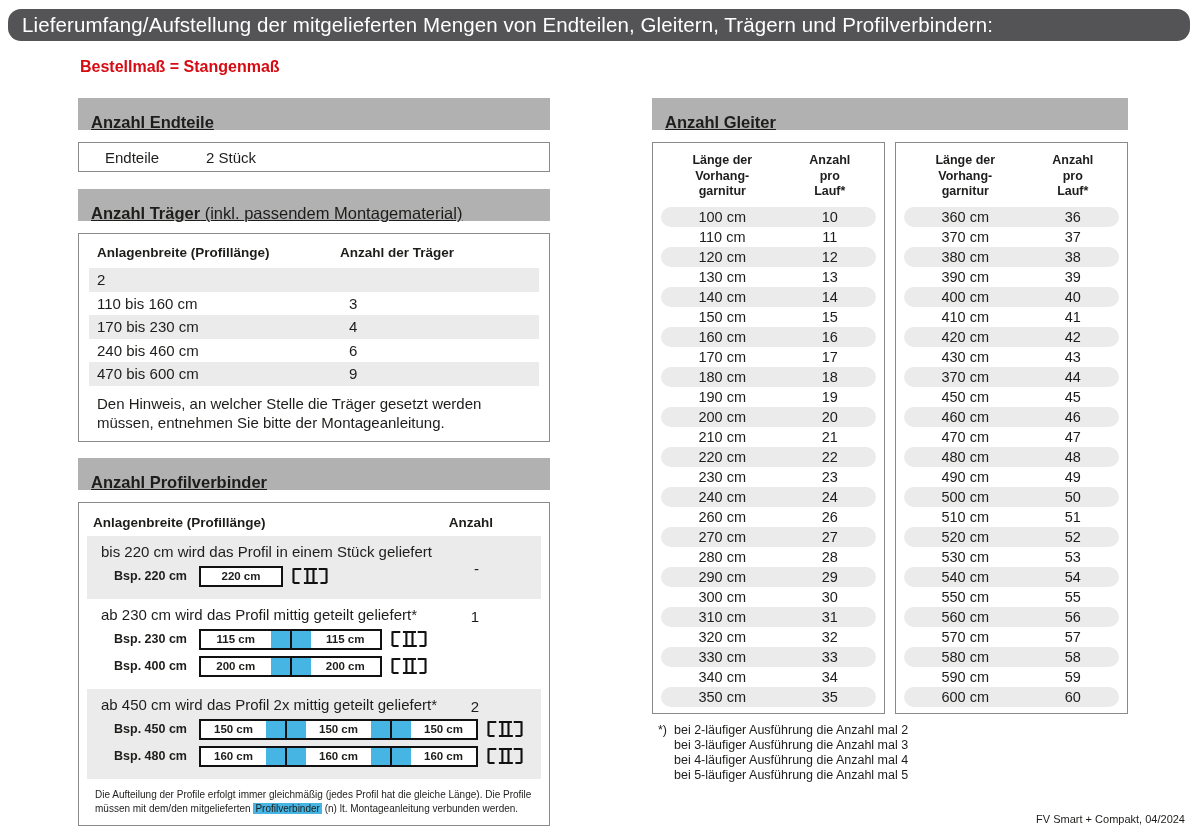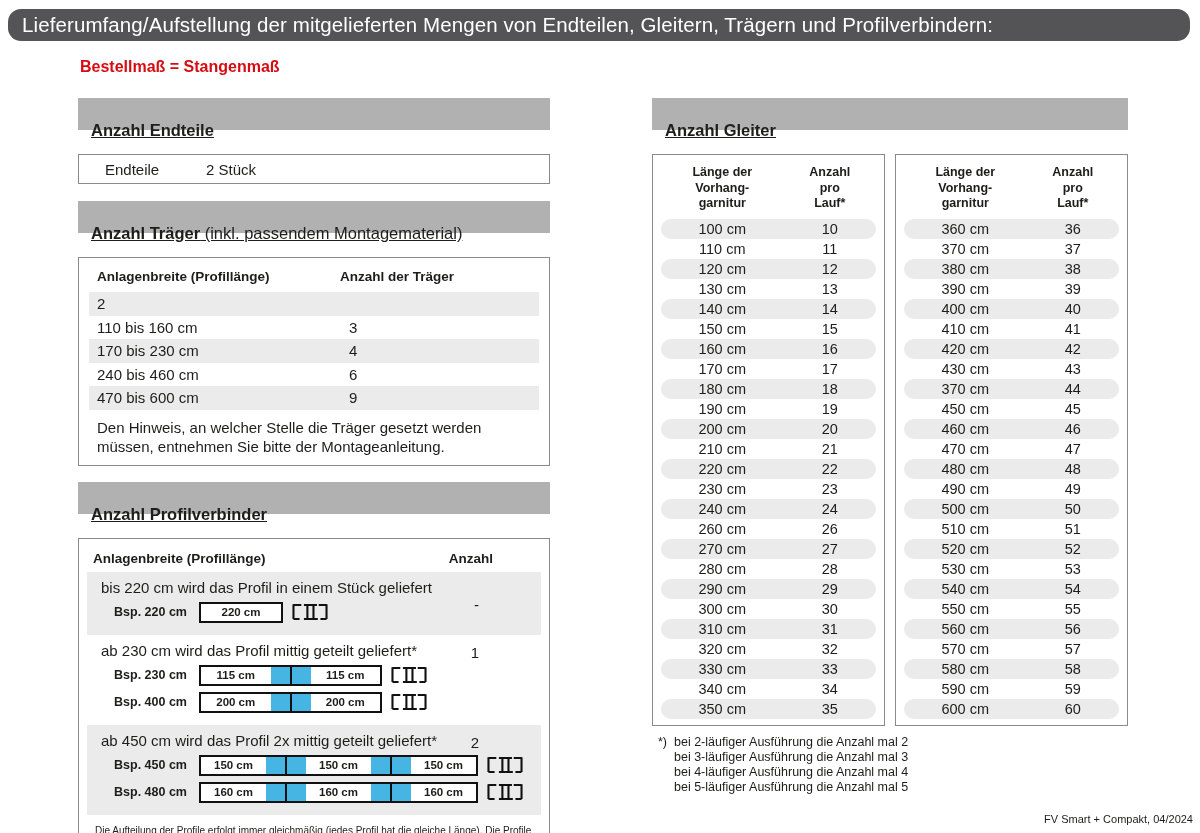--- a/index.html
+++ b/index.html
@@ -16,21 +16,21 @@
     margin:9px 10px 0 8px; height:32px; background:var(--header-gray);
     color:#fff; font-weight:normal; font-size:20.5px; display:flex; align-items:center;
     padding:0 14px; letter-spacing:.1px;border-radius:13px;
   }
   .subtitle{ margin:17px 0 0 80px; color:var(--accent-red); font-weight:bold; font-size:16px;}
   .cols{ display:flex; margin:22px 72px 0 78px; gap:102px;}
   .col-left{ width:472px; flex:0 0 472px;}
   .col-right{ width:476px; flex:0 0 476px;}
   .bar{
     height:32px; line-height:32px; background:var(--bar-gray);
-    font-size:16.5px; font-weight:bold; padding:16px 13px; margin-bottom:24px;text-decoration:underline;
+    font-size:16.5px; font-weight:bold; padding:8px 13px; margin-bottom:12px;text-decoration:underline;
   }
   .bar .normal{font-weight:normal;}
   .box{ background:#fff; border:1px solid var(--box-border);}
   
   .endteile-box{ height:30px; display:flex; align-items:center; padding-left:26px; margin-bottom:17px; font-size:15px;gap:20px;}
   .endteile-box .lbl{ width:81px;}
   
   .traeger-box{ padding:5px 10px 8px; margin-bottom:16px;}
   .t-head{ display:grid; grid-template-columns:56% 44%; font-weight:bold; font-size:13.5px; padding:6px 8px 8px;}
   .t-rows .t-row{ display:grid; grid-template-columns:56% 44%; height:23.5px; line-height:23.5px; font-size:15px;}
@@ -62,21 +62,21 @@
   .pv-note mark{ background:var(--highlight-blue); color:var(--ink); padding:0 2px;}
   
   .gleiter-wrap{ display:flex; gap:10px;}
   .g-box{ flex:1; padding:8px 8px 6px;}
   .g-head{ display:grid; grid-template-columns:57% 43%; font-weight:bold; font-size:12.5px; line-height:1.25; text-align:center; white-space:pre-line; padding:2px 0 7px;}
   .g-rows div.g-row{ display:grid; grid-template-columns:57% 43%; height:20px; line-height:20px; font-size:14.5px; text-align:center;border-radius:10px;}
   .g-rows div.g-row:nth-of-type(odd){ background:var(--row-gray);}
   .g-footnote{ display:flex; margin-top:9px; font-size:12.5px; line-height:15px;}
   .g-footnote .marker{ width:22px; padding-left:6px; flex:0 0 22px;}
   .fn-line{ }
-  .page-footer{ position:absolute; right:7px; bottom:8px; font-size:11px;}
+  .page-footer{ position:absolute; right:15px; bottom:8px; font-size:11px;}
 </style>
 </head>
 <body>
 
 <div class="title-bar">
   <span>Lieferumfang/Aufstellung der mitgelieferten Mengen von Endteilen, Gleitern, Trägern und Profilverbindern:</span>
 </div>
 
 <div class="subtitle">Bestellmaß = Stangenmaß</div>
 

